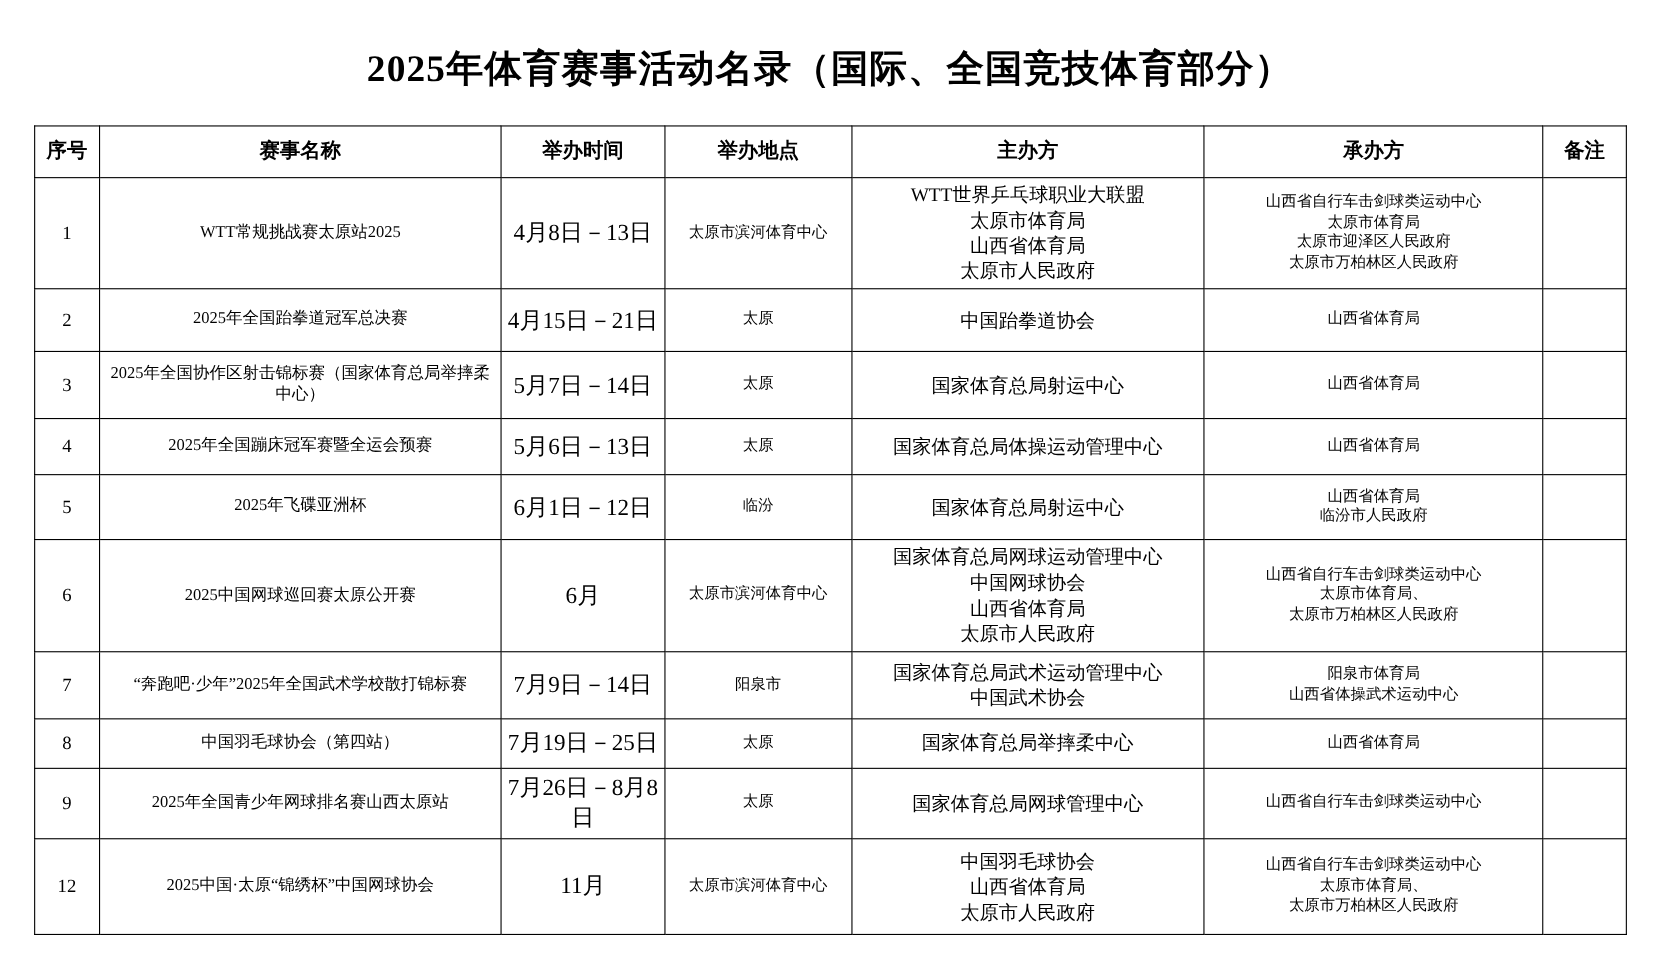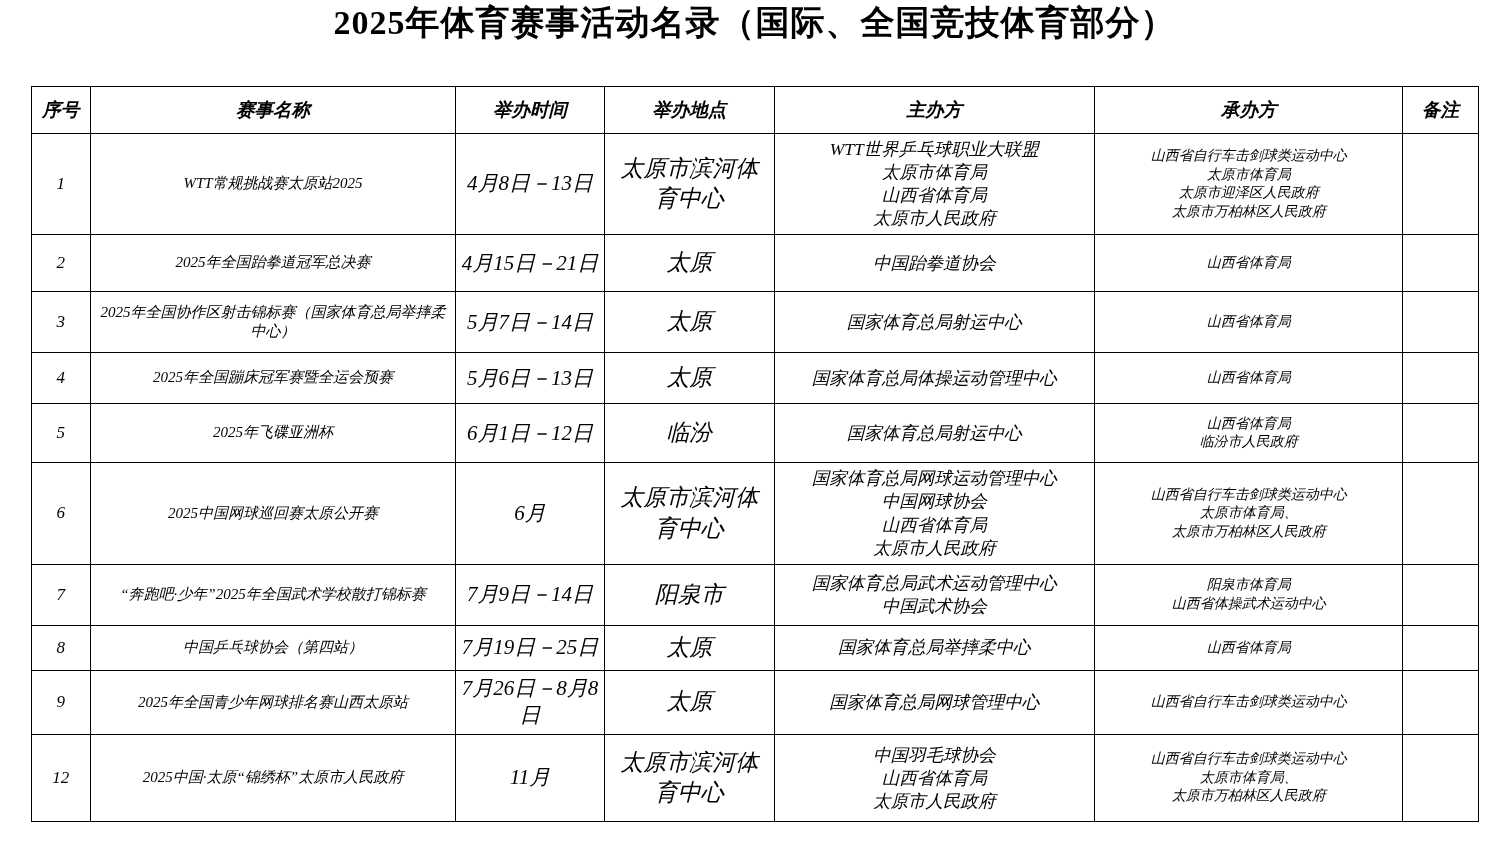--- a/index.html
+++ b/index.html
@@ -19,30 +19,30 @@
     height: 867px;
     position: relative;
     box-sizing: border-box;
     padding: 0 30px;
   }
   .doc-title {
     text-align: center;
     font-size: 34px;
     font-weight: bold;
     letter-spacing: 1px;
+    padding-top: 40px;
     padding-bottom: 24px;
     font-family: "Liberation Serif", "DejaVu Serif", serif;
   }
   table.event-table {
     width: 1448px;
-    margin: 16px auto;
+    margin: 4px auto;
     border-collapse: collapse;
     table-layout: fixed;
     font-size: 17.5px;
-    font-style: italic;
   }
   table.event-table th,
   table.event-table td {
     border: 1px solid #000000;
     text-align: center;
     vertical-align: middle;
     padding: 4px 4px;
     line-height: 1.32;
     white-space: pre-line;
     overflow: hidden;
@@ -57,21 +57,21 @@
   col.c1 { width: 355px; }
   col.c2 { width: 145px; }
   col.c3 { width: 165px; }
   col.c4 { width: 312px; }
   col.c5 { width: 300px; }
   col.c6 { width: 73px; }
 
   td.cell-idx { font-size: 17px; }
   td.cell-name { font-size: 15px; }
   td.cell-time { font-size: 21px; }
-  td.cell-place { font-size: 23px; }
+  td.cell-place { font-size: 14px; }
   td.cell-host { font-size: 17.5px; }
   td.cell-org { font-size: 14px; }
   td.cell-note { font-size: 17.5px; }
 
   
   tr.r0 td { height: 92px; }
   tr.r1 td { height: 48px; }
   tr.r2 td { height: 52px; }
   tr.r3 td { height: 42px; }
   tr.r4 td { height: 50px; }
@@ -182,39 +182,39 @@
         <td class="cell-time">7月9日－14日</td>
         <td class="cell-place">阳泉市</td>
         <td class="cell-host">国家体育总局武术运动管理中心
 中国武术协会</td>
         <td class="cell-org">阳泉市体育局
 山西省体操武术运动中心</td>
         <td class="cell-note"></td>
       </tr>
       <tr class="r7">
         <td class="cell-idx">8</td>
-        <td class="cell-name">中国乒乓球协会（第四站）</td>
+        <td class="cell-name">中国羽毛球协会（第四站）</td>
         <td class="cell-time">7月19日－25日</td>
         <td class="cell-place">太原</td>
         <td class="cell-host">国家体育总局举摔柔中心</td>
         <td class="cell-org">山西省体育局</td>
         <td class="cell-note"></td>
       </tr>
       <tr class="r8">
         <td class="cell-idx">9</td>
         <td class="cell-name">2025年全国青少年网球排名赛山西太原站</td>
         <td class="cell-time">7月26日－8月8日</td>
         <td class="cell-place">太原</td>
         <td class="cell-host">国家体育总局网球管理中心</td>
         <td class="cell-org">山西省自行车击剑球类运动中心</td>
         <td class="cell-note"></td>
       </tr>
       <tr class="r9">
         <td class="cell-idx">12</td>
-        <td class="cell-name">2025中国·太原“锦绣杯”太原市人民政府</td>
+        <td class="cell-name">2025中国·太原“锦绣杯”中国网球协会</td>
         <td class="cell-time">11月</td>
         <td class="cell-place">太原市滨河体育中心</td>
         <td class="cell-host">中国羽毛球协会
 山西省体育局
 太原市人民政府</td>
         <td class="cell-org">山西省自行车击剑球类运动中心
 太原市体育局、
 太原市万柏林区人民政府</td>
         <td class="cell-note"></td>
       </tr>

